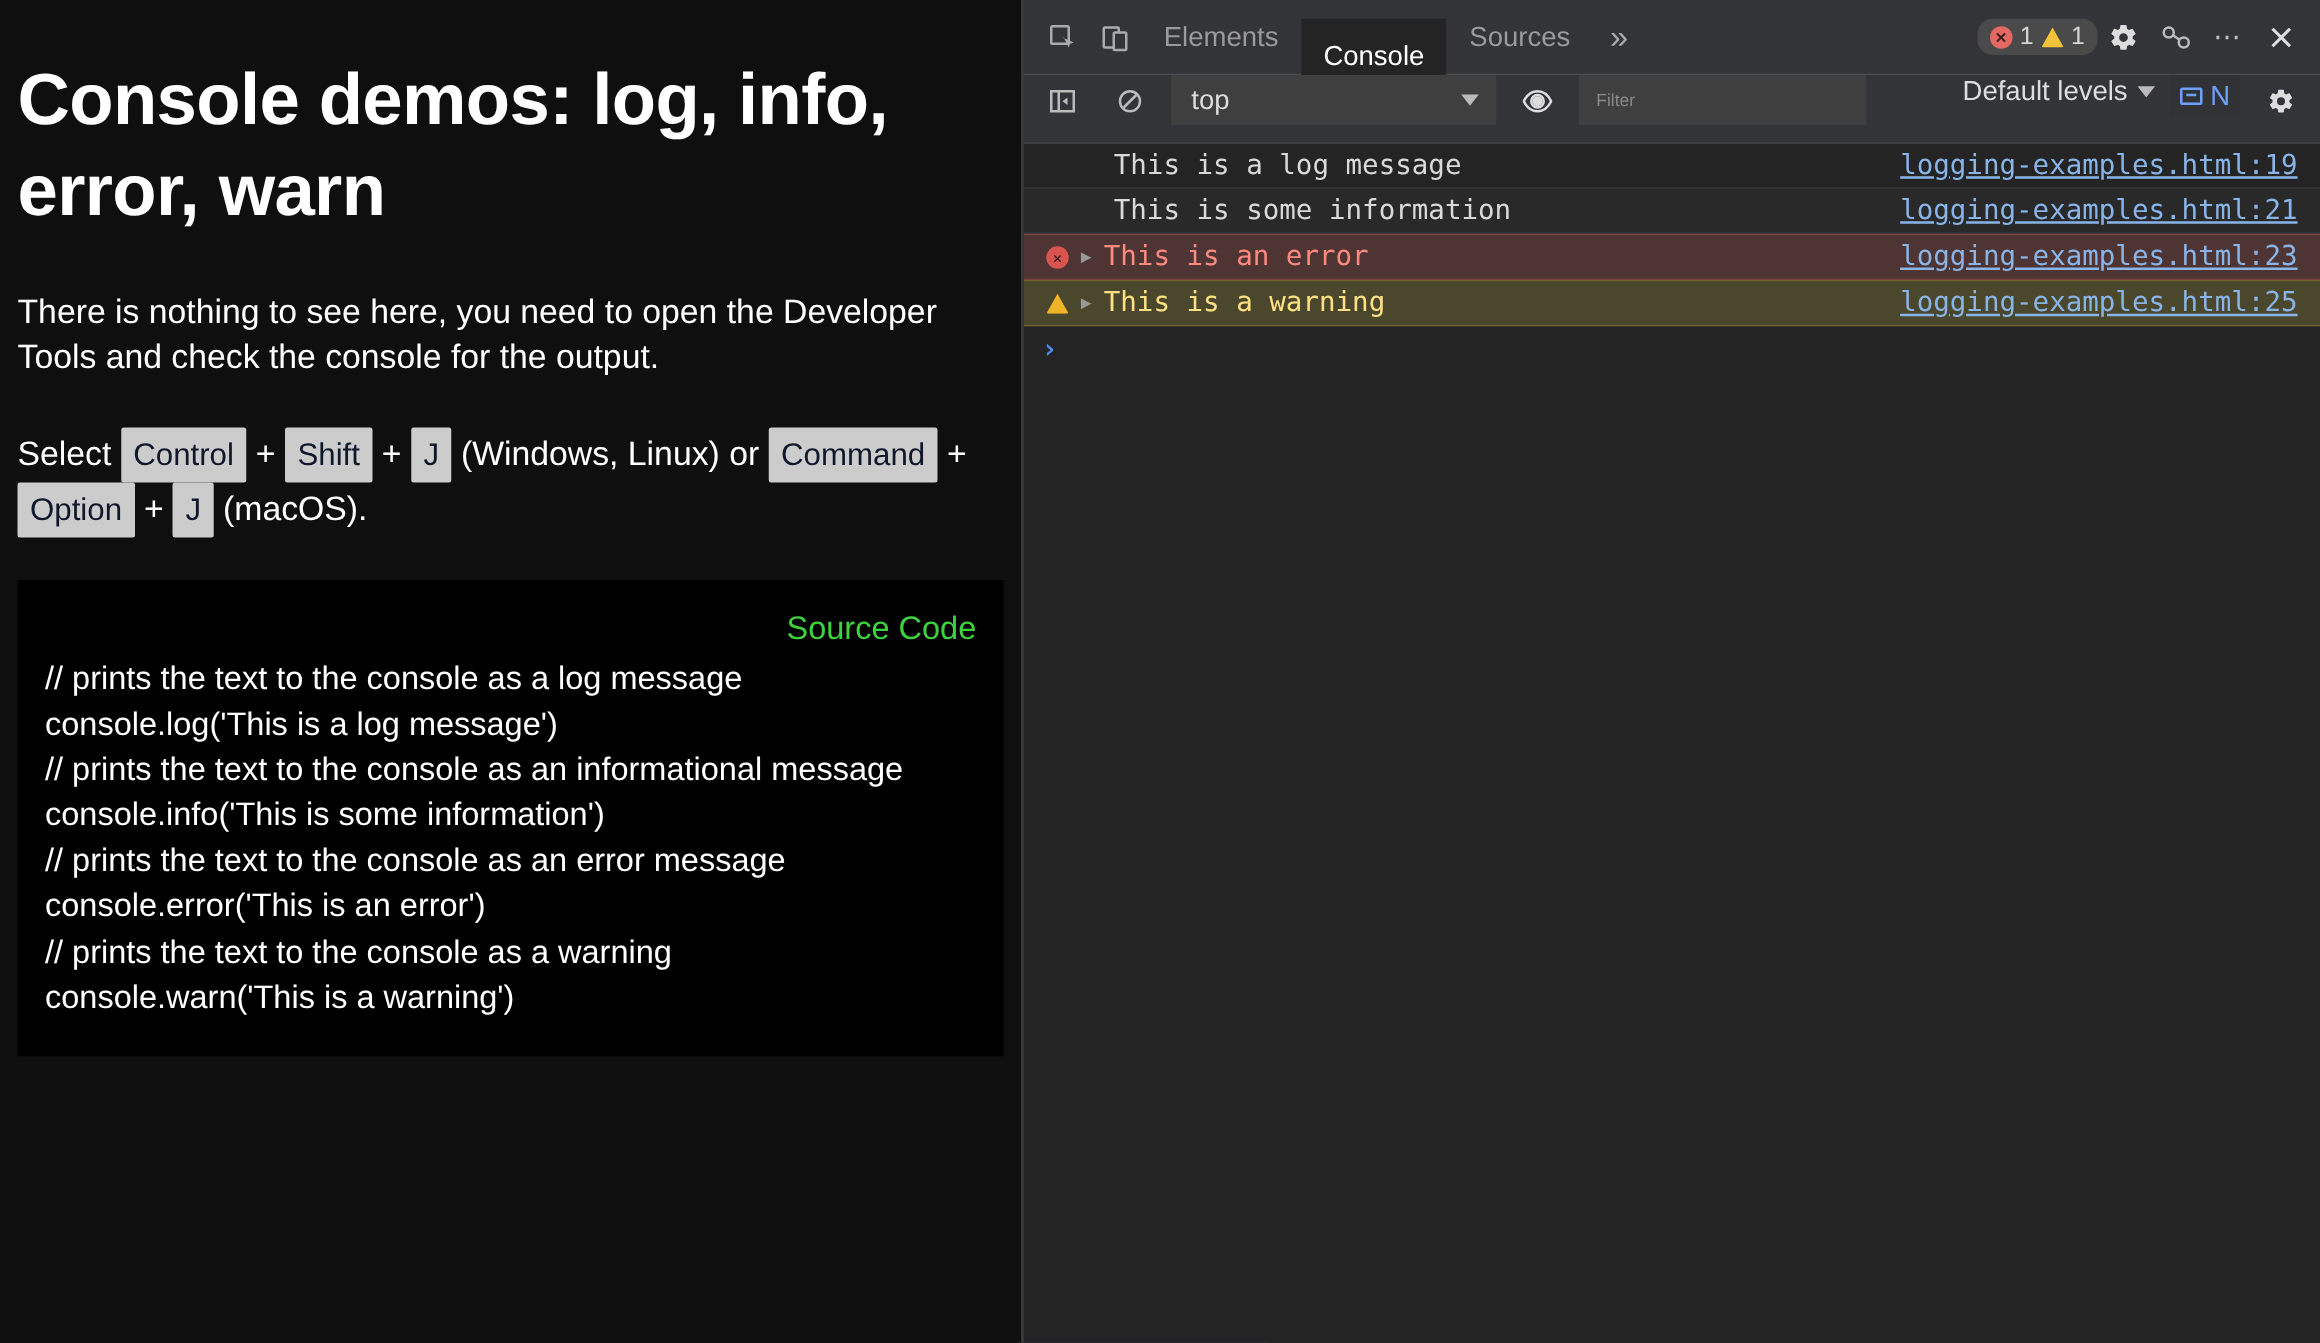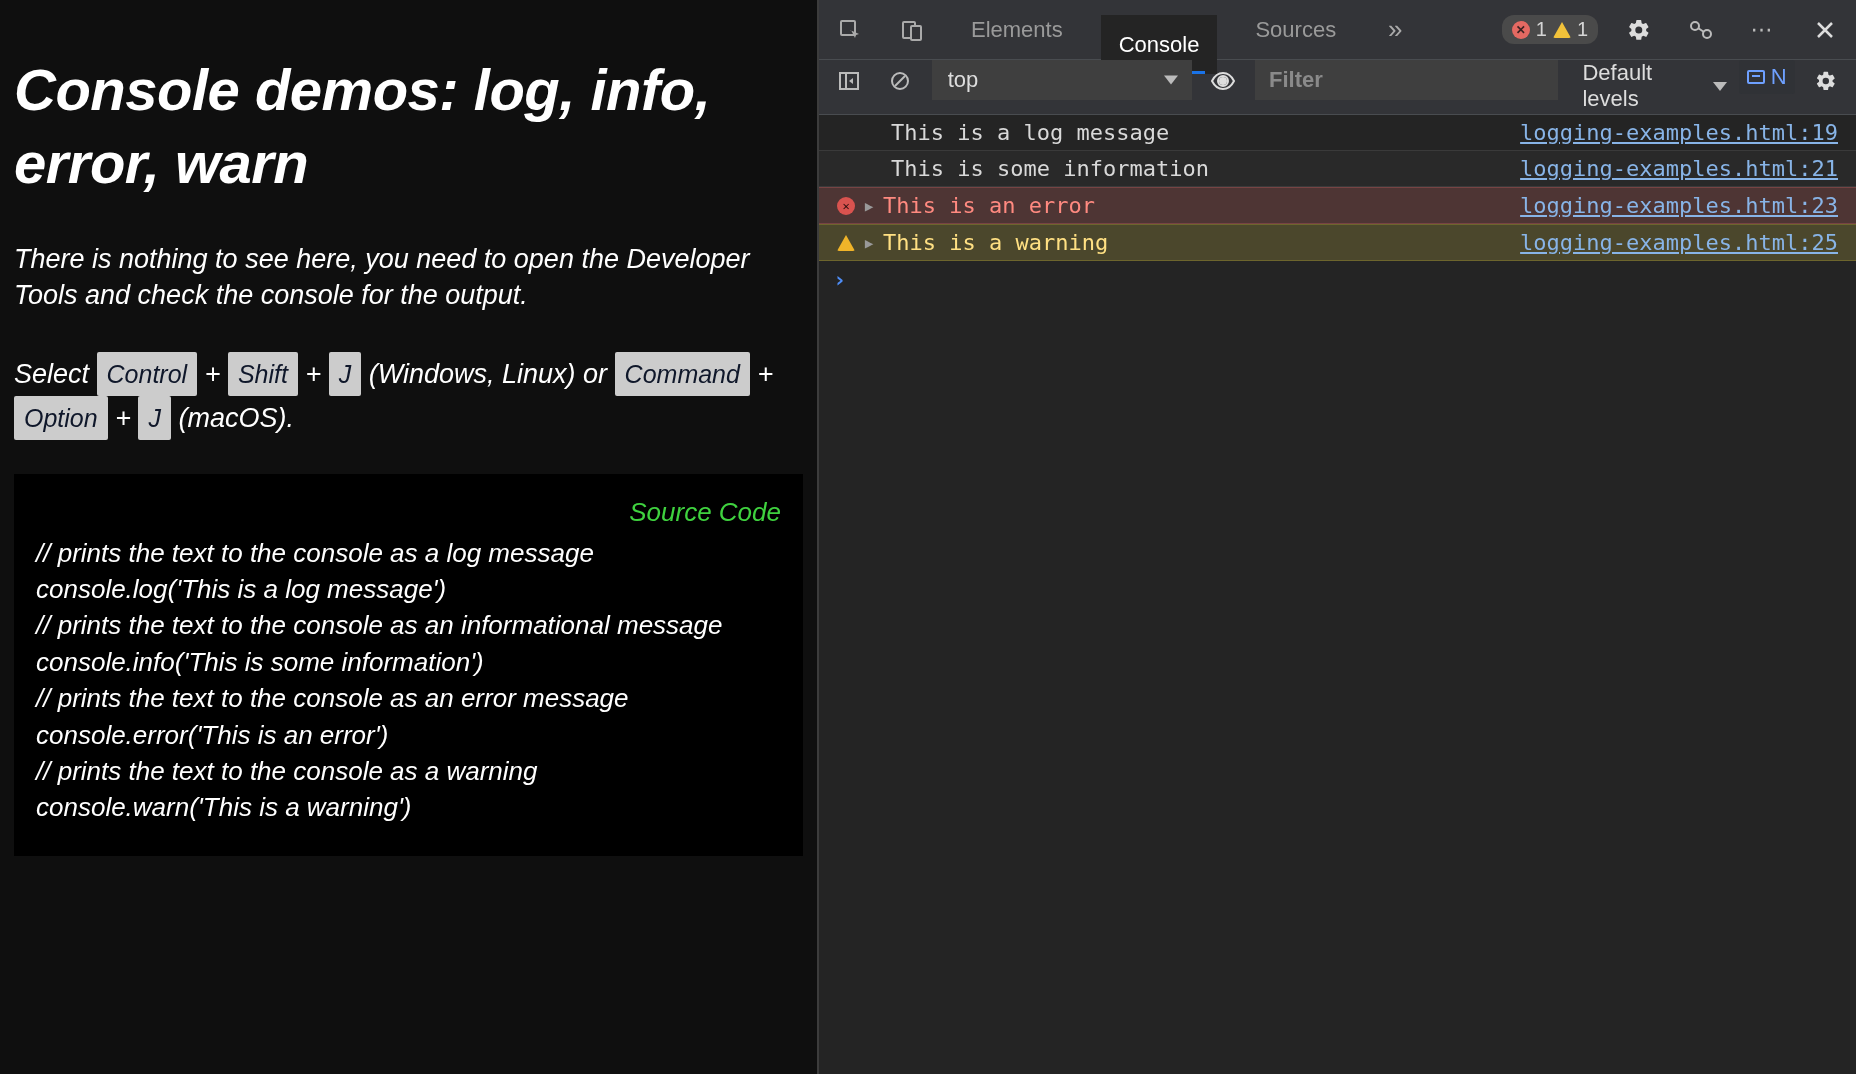--- a/index.html
+++ b/index.html
@@ -1,47 +1,47 @@
 <!DOCTYPE html>
 <html><head>
 <meta charset="utf-8">
 <style>
   * { box-sizing: border-box; margin: 0; padding: 0; }
   html, body { width: 1856px; height: 1074px; overflow: hidden; font-family: -apple-system, "Segoe UI", Arial, sans-serif; }
   body { display: flex; background: #202124; }
 
   
-  .left-pane { width: 817px; height: 100%; background: #0f0f0f; color: #fff; padding: 14px 14px 14px 14px; font-style: italic; }
+  .left-pane { width: 817px; height: 100%; background: #0f0f0f; color: #fff; padding: 4px 14px 14px 14px; }
   .page-title { font-size: 58px; font-weight: 700; line-height: 1.25; margin: 40px 0 42px 0; letter-spacing: -0.5px;}
   .page-desc  { font-size: 27px; line-height: 1.35; margin-bottom: 38px; max-width: 760px; }
   .kbd-line   { font-size: 27px; line-height: 1.6; margin-bottom: 34px; }
   kbd { display:inline-block; background:#ccc; color:#0f172a; font-family:inherit; font-size:25px; padding:2px 10px; border-radius:2px; }
   .code-block { background:#000; padding:20px 22px 30px 22px; font-size:26px; line-height:1.4; margin-top:8px; }
   .code-title { color:#3fd23f; margin-bottom:4px;text-align:right; }
   .code-block .c { color:#fff; display:block; }
 
   
   .devtools { flex:1; height:100%; background:#333438; color:#d5d5d5; display:flex; flex-direction:column; font-size:22px; border-left:2px solid #3c3c3c;}
-  .dt-tabbar { display:flex; align-items:center; height:60px; background:#333438; border-bottom:1px solid #494c50; padding:0 10px; gap:20px; }
+  .dt-tabbar { display:flex; align-items:center; height:60px; background:#333438; border-bottom:1px solid #494c50; padding:0 10px; gap:0; }
   .dt-iconbtn { width:42px; height:42px; display:flex; align-items:center; justify-content:center; color:#aaa; border-radius:3px; }
   .dt-tab { padding:0 18px; height:100%; display:flex; align-items:center; color:#9a9a9a; cursor:pointer; position:relative; }
   .dt-tab.active { color:#fff; background:#242424;margin-top:30px; }
   .dt-tab.active::after{ content:""; position:absolute; bottom:0; left:12px; right:12px; height:3px; background:#1a73e8; }
   .dt-spacer { flex:1; }
   .dt-errwarn{ display:flex; align-items:center; background:#4a4a4a; border-radius:12px; padding:3px 10px; gap:6px; font-size:20px;}
   .dt-errwarn .circ{ width:18px;height:18px;border-radius:50%;display:flex;align-items:center;justify-content:center;font-size:12px;font-weight:bold;color:#3a2222;}
   .dt-errwarn .err{ background:#e46962;}
   .dt-errwarn .wrn{ width:0;height:0;border-left:9px solid transparent;border-right:9px solid transparent;border-bottom:16px solid #f2c23a; position:relative; border-radius:2px;}
   .dt-more-dots{ letter-spacing:3px; }
 
   .dt-toolbar{ display:flex; align-items:flex-start; height:55px; background:#333438; border-bottom:1px solid #494c50; padding:0 10px; gap:12px;}
   .dt-select{ background:#3f3f3f; color:#ddd; height:40px; padding:0 46px 0 16px; display:flex; align-items:center; position:relative; min-width:260px; font-size:22px;}
   .dt-select .tri{ position:absolute; right:14px; top:50%; transform:translateY(-50%); width:0;height:0;border-left:7px solid transparent;border-right:7px solid transparent;border-top:9px solid #bbb;}
   .dt-filter{ background:#3f3f3f; color:#bbb; height:40px; padding:0 14px; display:flex; align-items:center; min-width:230px;}
-  .dt-filter input{ background:transparent;border:none;color:#fef9c3;font-size:22px;outline:none;width:100%;font-weight:bold;}
+  .dt-filter input{ background:transparent;border:none;color:#fef9c3;font-size:14px;outline:none;width:100%;}
   .dt-filter input::placeholder{color:#8a8a8a;}
   .dt-levels{ display:flex;align-items:center;gap:8px;color:#ddd;}
   .dt-issues{ display:flex;align-items:center;gap:6px;color:#6ea0ff; background:#303236; padding:4px 8px; border-radius:3px;}
   .dt-issues .sq{ width:18px;height:14px;border:2px solid #6ea0ff; border-radius:2px; position:relative;}
   .dt-issues .sq::after{content:"";position:absolute;left:3px;top:3px;width:8px;height:2px;background:#6ea0ff;}
 
   .dt-log{ flex:1; background:#242424; font-family: Menlo, Consolas, monospace; font-size:22px; overflow:auto;}
   .row{ display:flex; align-items:center; padding:5px 12px 5px 14px; border-bottom:1px solid #3a3a3a; min-height:36px;}
   .row .icn{ width:26px; display:flex; justify-content:center; }
   .row .arw{ width:20px; color:#999; display:flex; justify-content:center;}

